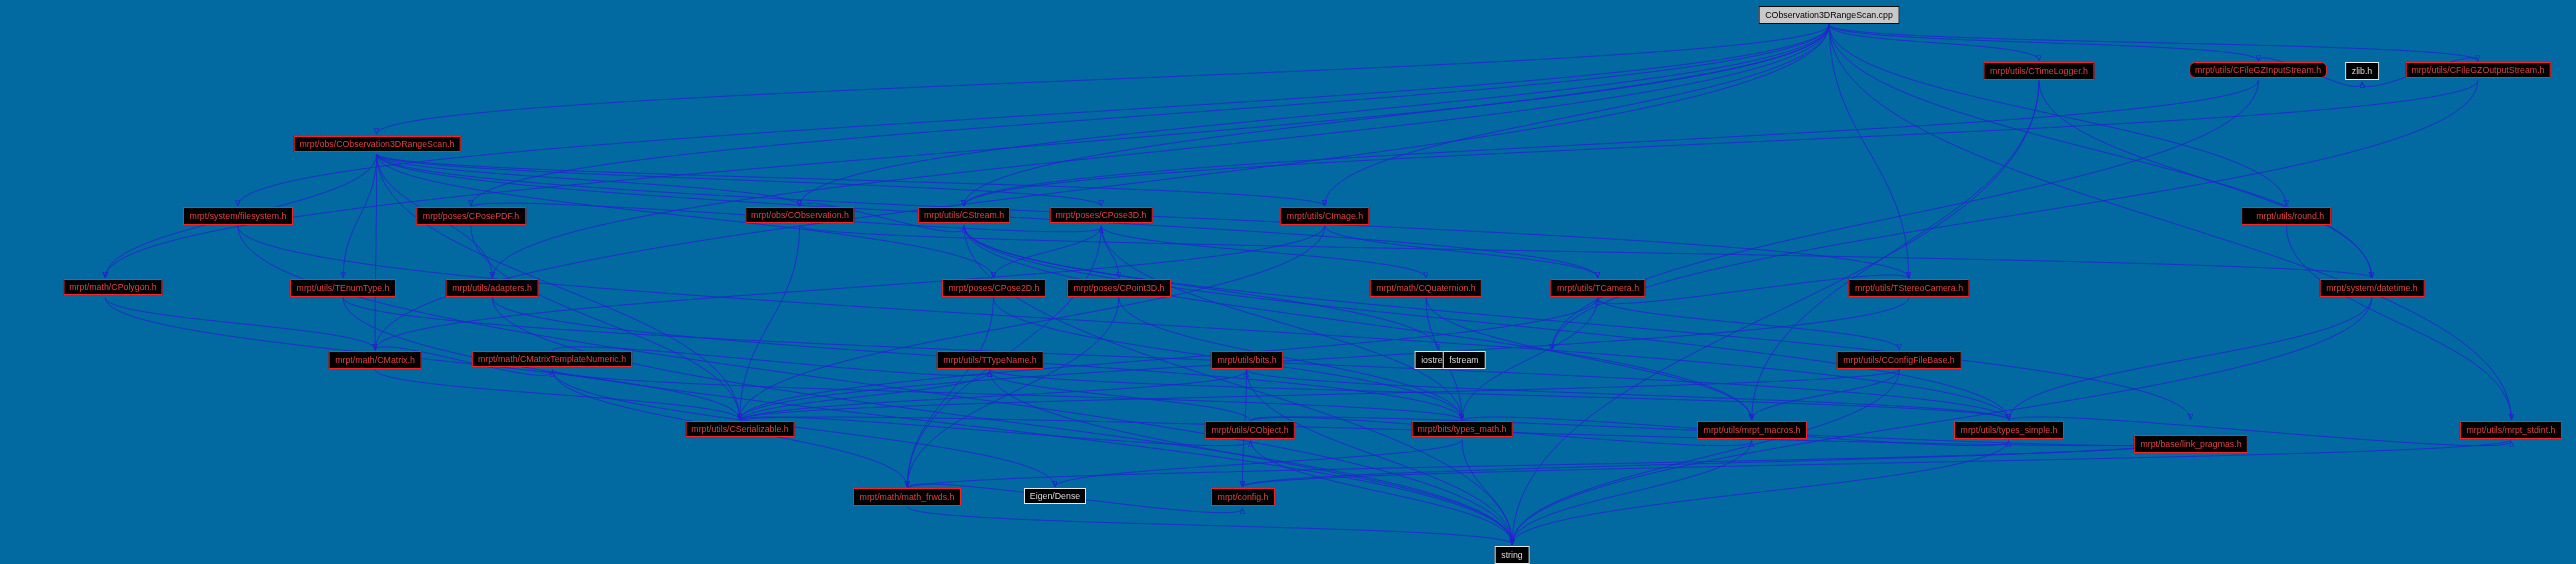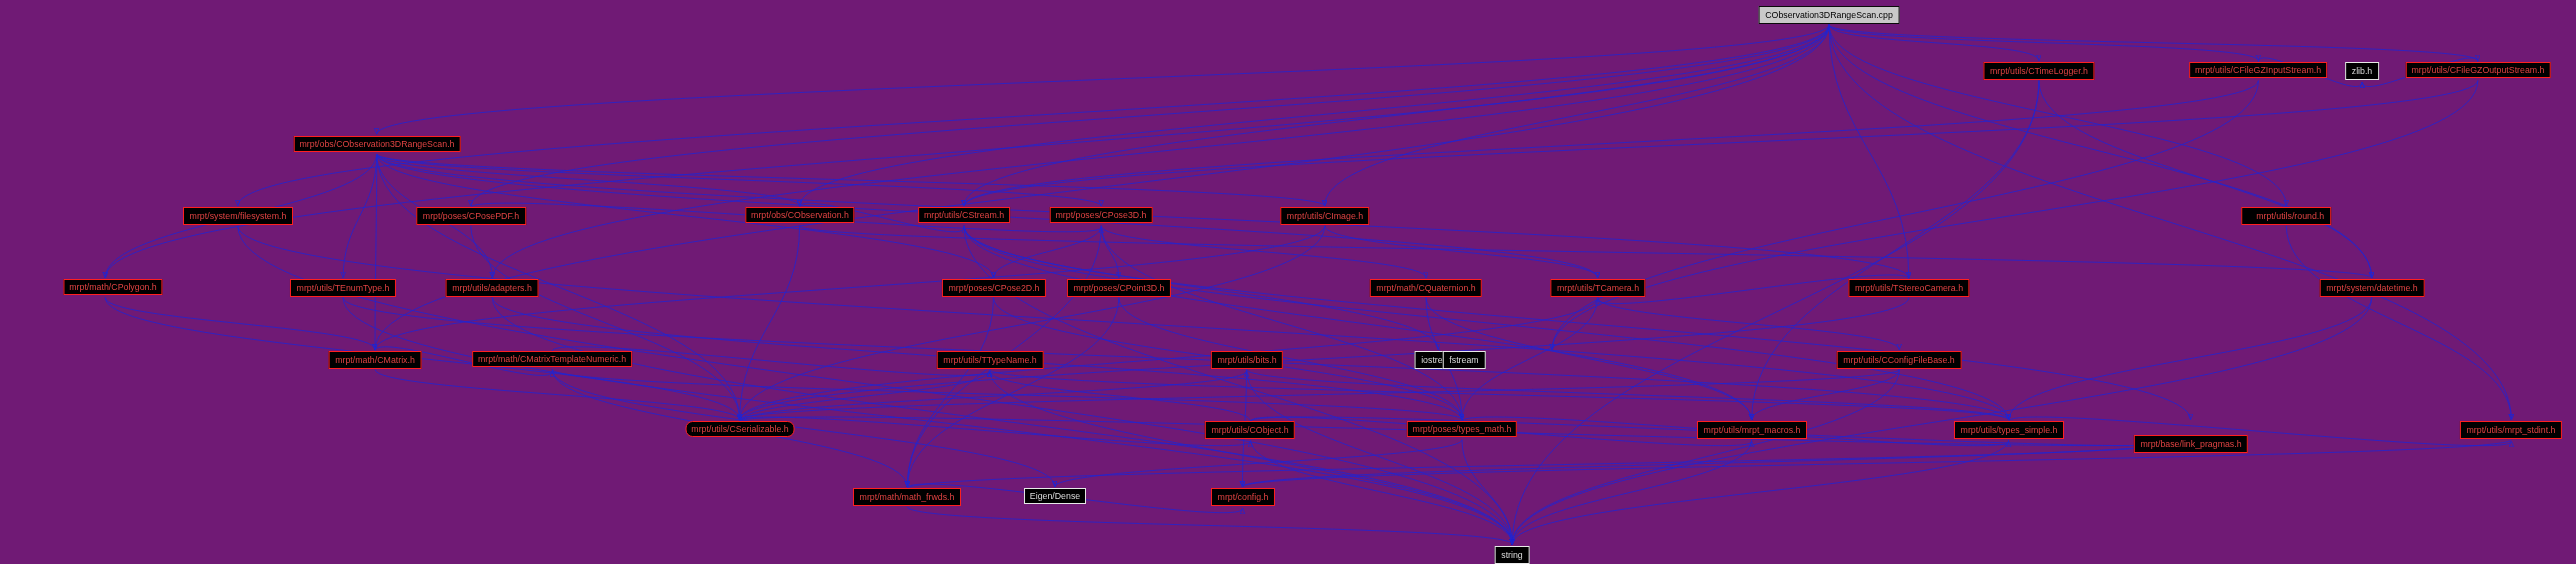--- a/index.html
+++ b/index.html
@@ -4,21 +4,21 @@
 <style>
   html, body {
     margin: 0;
     padding: 0;
     background: #000;
   }
   .stage {
     position: relative;
     width: 2576px;
     height: 565px;
-    background: #701a75;
+    background: #0369a1;
     overflow: hidden;
     font-family: "Liberation Sans", sans-serif;
   }
   #edges {
     position: absolute;
     left: 0; top: 0;
     width: 2576px;
     height: 565px;
   }
   #edges path {
@@ -172,21 +172,21 @@
         <path d="M2745,551 C2745,577.55 1557,583.45 1557,610" marker-end="url(#arrow)"></path>
         <path d="M3147,551 C3147,577.55 1557,583.45 1557,610" marker-end="url(#arrow)"></path>
         <path d="M1137,612 C1137,586 1557,663 1557,637" marker-end="url(#arrow)"></path>
         <path d="M1137,635 C1137,661 1895,656 1895,682" marker-end="url(#arrow)"></path>
         <path d="M1137,612 C1137,585.45 2745,579.55 2745,553" marker-end="url(#arrow)"></path>
       </g>
   </svg>
 
 <div class="node root" title="CObservation3DRangeScan.cpp" style="left: 1829px; top: 6.4px;">CObservation3DRangeScan.cpp</div>
     <div class="node red" title="mrpt/utils/CTimeLogger.h" style="left: 2039px; top: 62px;">mrpt/utils/CTimeLogger.h</div>
-    <div class="node red bold" title="mrpt/utils/CFileGZInputStream.h" style="left: 2258px; top: 62px;">mrpt/utils/CFileGZInputStream.h</div>
+    <div class="node red bold" title="mrpt/utils/CFileGZInputStream.h" style="left: 2258px; top: 62px; border-radius: 6px;">mrpt/utils/CFileGZInputStream.h</div>
     <div class="node white" title="zlib.h" style="left: 2362px; top: 62px;">zlib.h</div>
     <div class="node red bold" title="mrpt/utils/CFileGZOutputStream.h" style="left: 2478px; top: 62px;">mrpt/utils/CFileGZOutputStream.h</div>
     <div class="node red bold" title="mrpt/obs/CObservation3DRangeScan.h" style="left: 377px; top: 136px;">mrpt/obs/CObservation3DRangeScan.h</div>
     <div class="node red" title="mrpt/system/filesystem.h" style="left: 238px; top: 207px;">mrpt/system/filesystem.h</div>
     <div class="node red" title="mrpt/poses/CPosePDF.h" style="left: 471px; top: 207px;">mrpt/poses/CPosePDF.h</div>
     <div class="node red bold" title="mrpt/obs/CObservation.h" style="left: 800px; top: 207px;">mrpt/obs/CObservation.h</div>
     <div class="node red bold" title="mrpt/utils/CStream.h" style="left: 964px; top: 207px;">mrpt/utils/CStream.h</div>
     <div class="node red bold" title="mrpt/poses/CPose3D.h" style="left: 1101px; top: 207px;">mrpt/poses/CPose3D.h</div>
     <div class="node red" title="mrpt/utils/CImage.h" style="left: 1325px; top: 207px;">mrpt/utils/CImage.h</div>
     <div class="node red" title="mrpt/utils/round.h" style="left: 2286px; top: 207px; padding-left: 14px;">mrpt/utils/round.h</div>
@@ -199,23 +199,23 @@
     <div class="node red" title="mrpt/utils/TCamera.h" style="left: 1598px; top: 279px;">mrpt/utils/TCamera.h</div>
     <div class="node red" title="mrpt/utils/TStereoCamera.h" style="left: 1909px; top: 279px;">mrpt/utils/TStereoCamera.h</div>
     <div class="node red" title="mrpt/system/datetime.h" style="left: 2372px; top: 279px;">mrpt/system/datetime.h</div>
     <div class="node red" title="mrpt/math/CMatrix.h" style="left: 375px; top: 351px;">mrpt/math/CMatrix.h</div>
     <div class="node red bold" title="mrpt/math/CMatrixTemplateNumeric.h" style="left: 552px; top: 351px;">mrpt/math/CMatrixTemplateNumeric.h</div>
     <div class="node red" title="mrpt/utils/TTypeName.h" style="left: 990px; top: 351px;">mrpt/utils/TTypeName.h</div>
     <div class="node red" title="mrpt/utils/bits.h" style="left: 1247px; top: 351px;">mrpt/utils/bits.h</div>
     <div class="node white" title="iostream" style="left: 1438px; top: 351px;">iostream</div>
     <div class="node white" title="fstream" style="left: 1464px; top: 351px;">fstream</div>
     <div class="node red" title="mrpt/utils/CConfigFileBase.h" style="left: 1899px; top: 351px;">mrpt/utils/CConfigFileBase.h</div>
-    <div class="node red bold" title="mrpt/utils/CSerializable.h" style="left: 740px; top: 421px; border-radius: 7px;">mrpt/utils/CSerializable.h</div>
+    <div class="node red bold" title="mrpt/utils/CSerializable.h" style="left: 740px; top: 421px;">mrpt/utils/CSerializable.h</div>
     <div class="node red" title="mrpt/utils/CObject.h" style="left: 1250px; top: 421px;">mrpt/utils/CObject.h</div>
-    <div class="node red bold" title="mrpt/utils/types_math.h" style="left: 1462px; top: 421px;">mrpt/poses/types_math.h</div>
+    <div class="node red bold" title="mrpt/utils/types_math.h" style="left: 1462px; top: 421px;">mrpt/bits/types_math.h</div>
     <div class="node red" title="mrpt/utils/mrpt_macros.h" style="left: 1752px; top: 421px;">mrpt/utils/mrpt_macros.h</div>
     <div class="node red" title="mrpt/utils/types_simple.h" style="left: 2009px; top: 421px;">mrpt/utils/types_simple.h</div>
     <div class="node red" title="mrpt/base/link_pragmas.h" style="left: 2191px; top: 435px;">mrpt/base/link_pragmas.h</div>
     <div class="node red" title="mrpt/utils/mrpt_stdint.h" style="left: 2511px; top: 421px;">mrpt/utils/mrpt_stdint.h</div>
     <div class="node red" title="mrpt/math/math_frwds.h" style="left: 907px; top: 488px;">mrpt/math/math_frwds.h</div>
     <div class="node white bold" title="Eigen/Dense" style="left: 1055px; top: 488px;">Eigen/Dense</div>
     <div class="node red" title="mrpt/config.h" style="left: 1243px; top: 488px;">mrpt/config.h</div>
     <div class="node white" title="string" style="left: 1512px; top: 546px;">string</div>
   </div>
 

